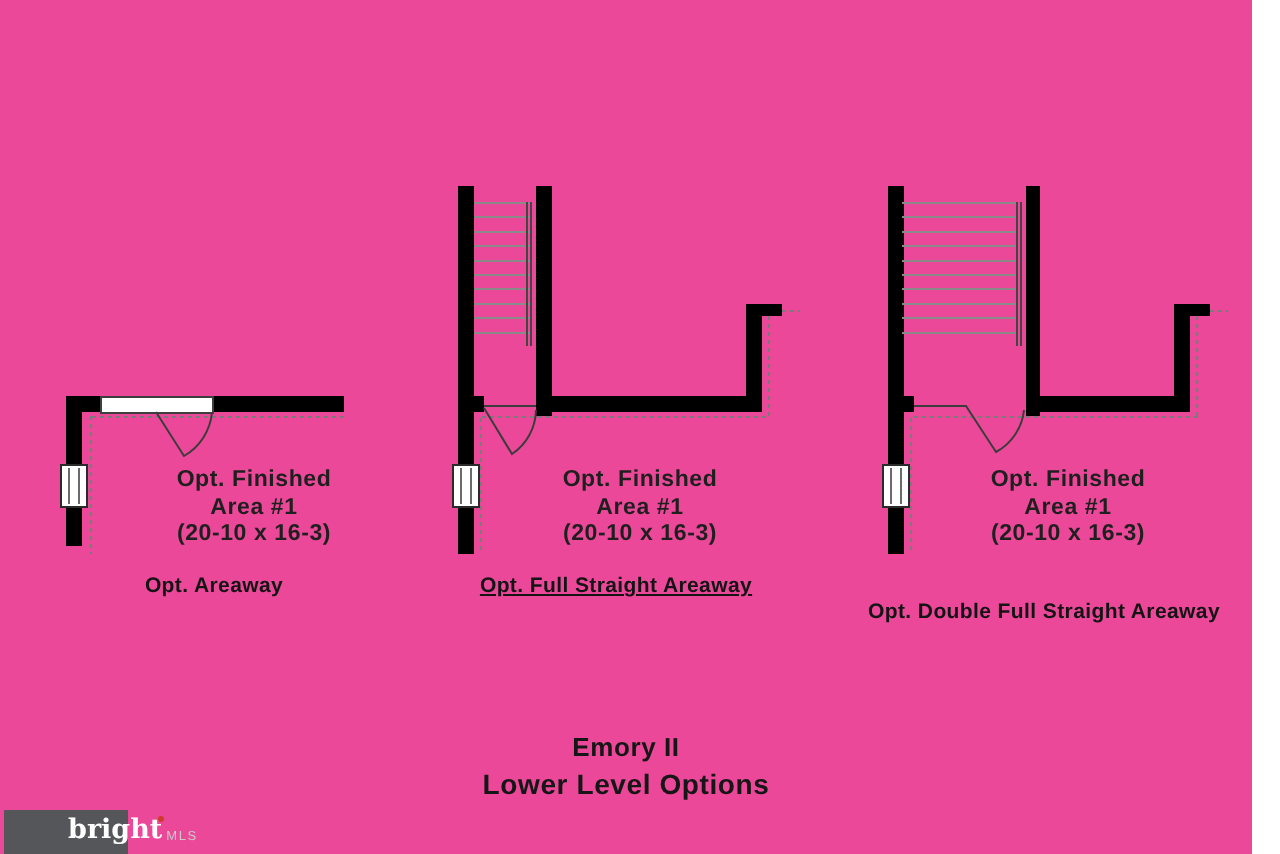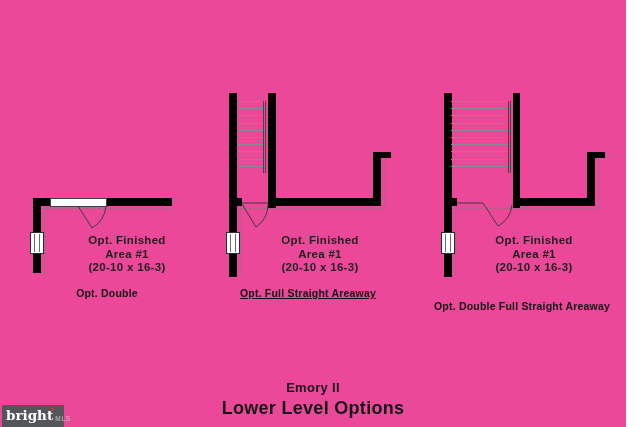--- a/index.html
+++ b/index.html
@@ -16,25 +16,25 @@
   .window{position:absolute;background:#fff;border:1px solid #2b2b2b;box-sizing:border-box;}
   .window::before,.window::after{content:'';position:absolute;top:1px;bottom:1px;width:1px;background:#6a6a6a;}
   .window::before{left:3px;}
   .window::after{right:3px;}
   .plan-title{position:absolute;text-align:center;color:#1f1f1f;font-weight:700;
     font-size:11.5px;line-height:13.5px;letter-spacing:.3px;}
   .plan-caption{position:absolute;text-align:center;color:#141414;font-weight:700;
     font-size:10.5px;letter-spacing:.2px;}
   .footer{position:absolute;left:0;right:0;text-align:center;color:#161616;font-weight:700;}
   .footer-name{font-size:13px;letter-spacing:.3px;}
-  .footer-sheet{font-size:18px;letter-spacing:.3px;margin-top:3px;}
+  .footer-sheet{font-size:14px;letter-spacing:.3px;margin-top:3px;}
   .overlay{position:absolute;left:0;top:0;pointer-events:none;}
   .watermark{position:absolute;left:2px;top:405px;width:62px;height:22px;background:#55565a;
     display:flex;align-items:center;padding:0 0 0 4px;box-sizing:border-box;}
-  .wm-brand{font-family:"DejaVu Serif", serif;color:#ffffff;font-size:13.5px;font-weight:700;line-height:1;position:relative;}
+  .wm-brand{font-family:"DejaVu Serif", serif;color:#ffffff;font-size:13.5px;font-weight:700;line-height:1;position:relative;margin-left:28px;}
   .wm-dot{position:absolute;right:-1px;top:-1px;width:3px;height:3px;border-radius:50%;background:#cf3a2b;}
   .wm-suffix{color:#c9c9c9;font-size:6.5px;letter-spacing:.8px;margin:4px 0 0 2px;font-weight:400;}
 </style>
 </head>
 <body>
 
 <div class="canvas">
 
   <div>
     <div class="wall" style="left:33px;top:198px;width:17px;height:8px;"></div>
@@ -42,21 +42,21 @@
     <div class="wall" style="left:107px;top:198px;width:65px;height:8px;"></div>
     <div class="wall" style="left:33px;top:198px;width:8px;height:75px;"></div>
     <div class="window" style="left:30px;top:232px;width:14px;height:22px;"></div>
     <div class="dash-h" style="left:46px;top:208px;width:126px;"></div>
     <div class="dash-v" style="left:45px;top:208px;height:69px;"></div>
     <div class="plan-title" style="left:52px;top:234px;width:150px;">
       <div>Opt. Finished</div>
       <div>Area #1</div>
       <div>(20-10 x 16-3)</div>
     </div>
-    <div class="plan-caption" style="left:27px;top:287px;width:160px;">Opt. Double</div>
+    <div class="plan-caption" style="left:27px;top:287px;width:160px;">Opt. Areaway</div>
   </div>
 
   <div>
     <div class="wall" style="left:229px;top:93px;width:8px;height:184px;"></div>
     <div class="wall" style="left:268px;top:93px;width:8px;height:115px;"></div>
     <div class="treads" style="left:237px;top:101px;width:28px;height:72px;"></div>
     <div class="stringer" style="left:263px;top:101px;height:72px;"></div>
     <div class="wall" style="left:276px;top:198px;width:98px;height:8px;"></div>
     <div class="wall" style="left:373px;top:152px;width:8px;height:54px;"></div>
     <div class="wall" style="left:373px;top:152px;width:18px;height:6px;"></div>
@@ -95,21 +95,21 @@
     </div>
     <div class="plan-caption" style="left:412px;top:287px;width:220px;margin-top:13px;">Opt. Double Full Straight Areaway</div>
   </div>
 
   <svg class="overlay" width="640" height="427" viewBox="0 0 640 427">
     <path d="M78 206 L92 228 A28 28 0 0 0 106 206" fill="none" stroke="#3c3c3c" stroke-width="1"></path>
     <path d="M242 203 H268 M242 204 L256 227 A27 27 0 0 0 268 205" fill="none" stroke="#3c3c3c" stroke-width="1"></path>
     <path d="M457 203 H483 L498 226 A27 27 0 0 0 512 205" fill="none" stroke="#3c3c3c" stroke-width="1"></path>
   </svg>
 
-  <div class="footer" style="top:380px;">
+  <div class="footer" style="top:366px;">
     <div class="footer-name">Emory II</div>
     <div class="footer-sheet">Lower Level Options</div>
   </div>
 
   <div class="watermark">
     <span class="wm-brand">
       <span>bright</span>
       <span class="wm-dot"></span>
     </span>
     <span class="wm-suffix">MLS</span>

